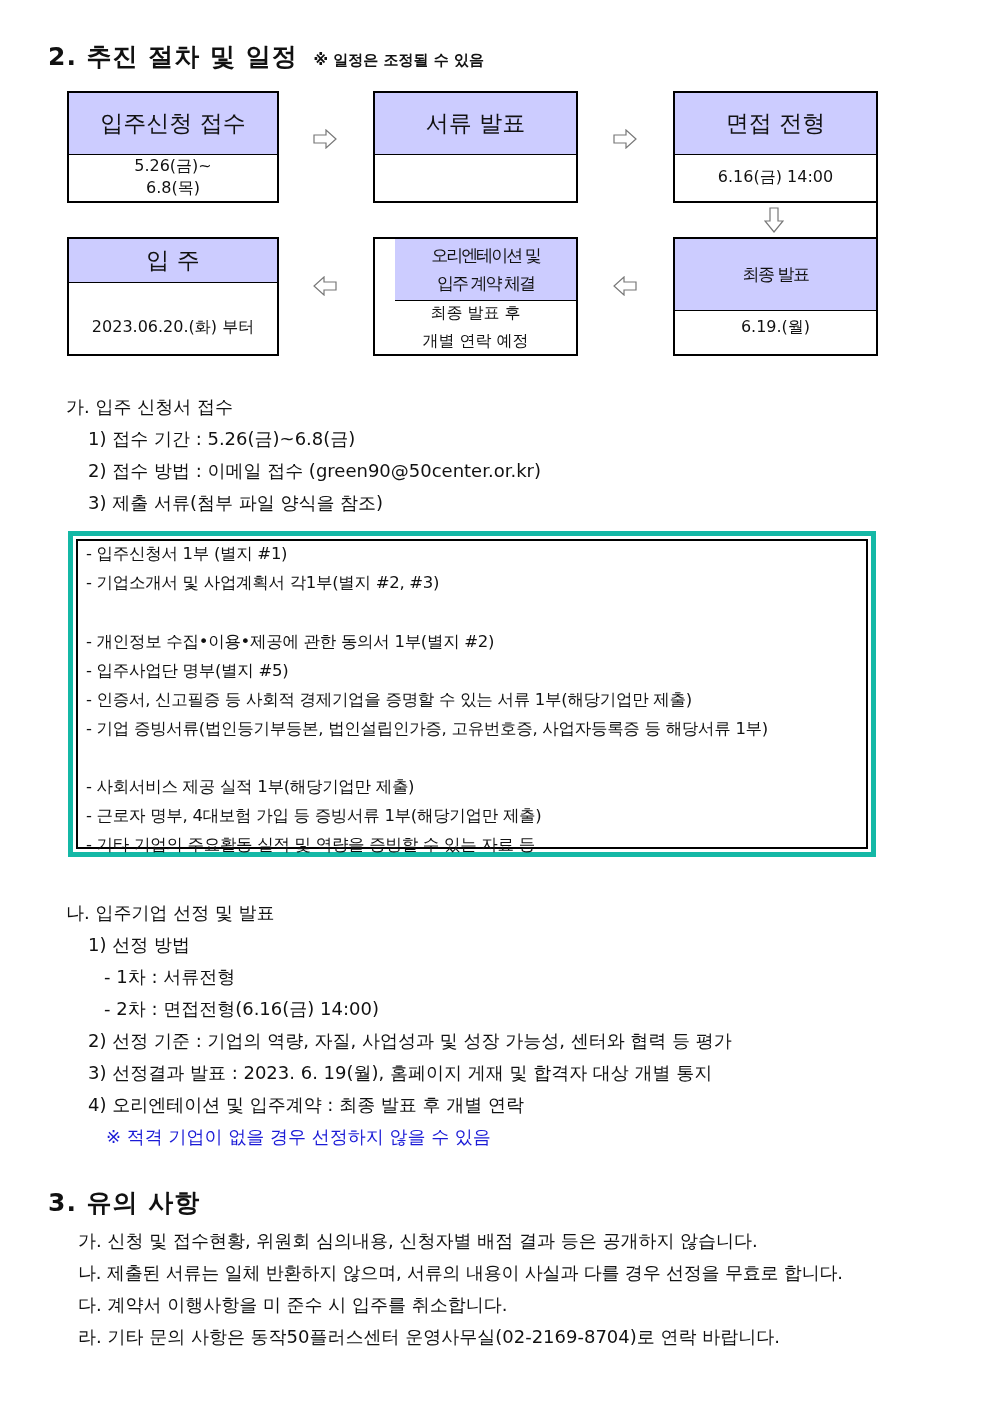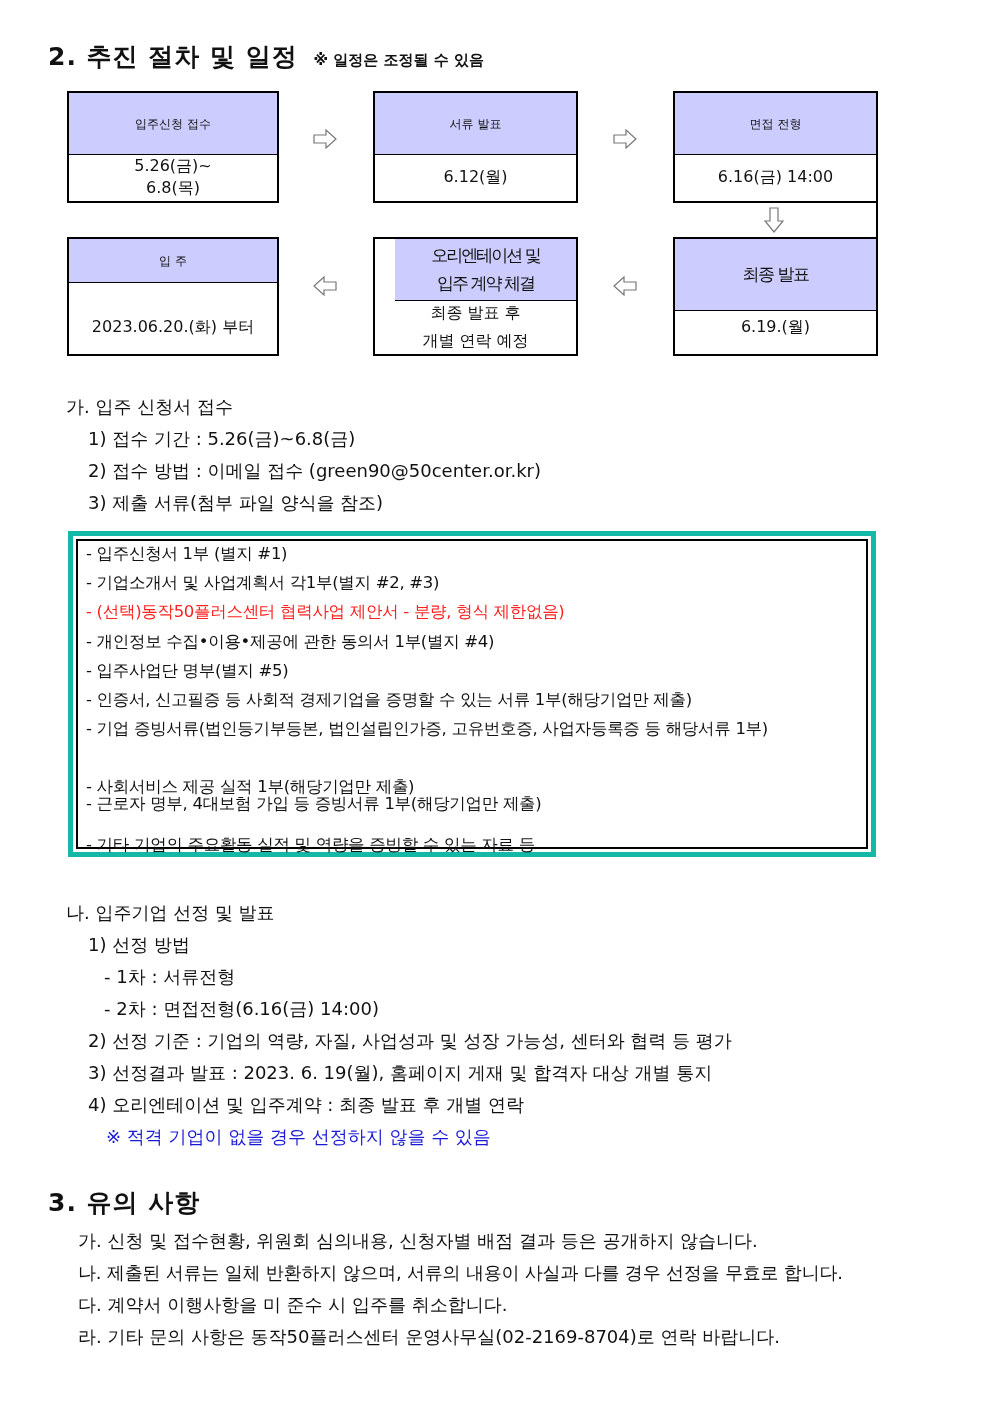--- a/index.html
+++ b/index.html
@@ -19,21 +19,21 @@
 
   
   .box {
     position: absolute; border: 2px solid #000; box-sizing: border-box;
     background: #fff;
   }
   .box .head {
     position: absolute; left: 0; right: 0; top: 0;
     background: #ccccff; border-bottom: 1.5px solid #000;
     display: flex; align-items: center; justify-content: center;
-    text-align: center; font-size: 12px; line-height: 1.5;
+    text-align: center; font-size: 23px; line-height: 1.5;
     box-sizing: border-box;
   }
   .box .body {
     position: absolute; left: 0; right: 0; bottom: 0;
     display: flex; flex-direction: column; align-items: center; justify-content: center;
     text-align: center; font-size: 16px; line-height: 1.5;
   }
   .head.condensed { font-size: 17px; letter-spacing: -2px; line-height: 1.55; flex-direction: column; }
 
   .arrow {
@@ -88,23 +88,20 @@
   <div class="arrow" style="left:313px; top:129px;">
     <svg width="24" height="20" viewBox="0 0 24 20">
         <path d="M1 6 H13 V1 L23 10 L13 19 V14 H1 Z" fill="#fff" stroke="#777" stroke-width="1.2"></path>
       </svg>
   </div>
 
   <div class="box" style="left:373px; top:91px; width:205px; height:112px;">
     <div class="head" style="height:62px;">
         <span>서류 발표</span>
       </div>
-    <div class="body" style="height:48px;">
-      <span>6.12(월)</span>
-    </div>
   </div>
 
   <div class="arrow" style="left:613px; top:129px;">
     <svg width="24" height="20" viewBox="0 0 24 20">
         <path d="M1 6 H13 V1 L23 10 L13 19 V14 H1 Z" fill="#fff" stroke="#777" stroke-width="1.2"></path>
       </svg>
   </div>
 
   <div class="box" style="left:673px; top:91px; width:205px; height:112px;">
     <div class="head" style="height:62px;">
@@ -167,27 +164,26 @@
 
 <div class="line" style="left:66px; top:395px;">가. 입주 신청서 접수</div>
 <div class="line" style="left:88px; top:427px;">1) 접수 기간 : 5.26(금)~6.8(금)</div>
 <div class="line" style="left:88px; top:459px;">2) 접수 방법 : 이메일 접수 (green90@50center.or.kr)</div>
 <div class="line" style="left:88px; top:491px;">3) 제출 서류(첨부 파일 양식을 참조)</div>
 
 <div class="docbox-outer">
   <div class="docbox-inner">
     <div class="doc-item" style="top:2px;">- 입주신청서 1부 (별지 #1)</div>
     <div class="doc-item" style="top:31px;">- 기업소개서 및 사업계획서 각1부(별지 #2, #3)</div>
-    <div class="doc-item red" style="top:60px;">- (선택)동작50플러스센터 협력사업 제안서 - 분량, 형식 제한없음)</div>
-    <div class="doc-item" style="top:90px;">- 개인정보 수집•이용•제공에 관한 동의서 1부(별지 #4)</div>
+    <div class="doc-item" style="top:90px;">- 개인정보 수집•이용•제공에 관한 동의서 1부(별지 #2)</div>
     <div class="doc-item" style="top:119px;">- 입주사업단 명부(별지 #5)</div>
     <div class="doc-item" style="top:148px;">- 인증서, 신고필증 등 사회적 경제기업을 증명할 수 있는 서류 1부(해당기업만 제출)</div>
     <div class="doc-item" style="top:177px;">- 기업 증빙서류(법인등기부등본, 법인설립인가증, 고유번호증, 사업자등록증 등 해당서류 1부)</div>
     <div class="doc-item" style="top:235px;">- 사회서비스 제공 실적 1부(해당기업만 제출)</div>
-    <div class="doc-item" style="top:252px;text-align:center;">- 근로자 명부, 4대보험 가입 등 증빙서류 1부(해당기업만 제출)</div>
+    <div class="doc-item" style="top:264px;text-align:center;">- 근로자 명부, 4대보험 가입 등 증빙서류 1부(해당기업만 제출)</div>
     <div class="doc-item" style="top:293px;">- 기타 기업의 주요활동 실적 및 역량을 증빙할 수 있는 자료 등</div>
   </div>
 </div>
 
 <div class="line" style="left:66px; top:901px;">나. 입주기업 선정 및 발표</div>
 <div class="line" style="left:88px; top:933px;">1) 선정 방법</div>
 <div class="line" style="left:104px; top:965px;">- 1차 : 서류전형</div>
 <div class="line" style="left:104px; top:997px;">- 2차 : 면접전형(6.16(금) 14:00)</div>
 <div class="line" style="left:88px; top:1029px;">2) 선정 기준 : 기업의 역량, 자질, 사업성과 및 성장 가능성, 센터와 협력 등 평가</div>
 <div class="line" style="left:88px; top:1061px;">3) 선정결과 발표 : 2023. 6. 19(월), 홈페이지 게재 및 합격자 대상 개별 통지</div>

